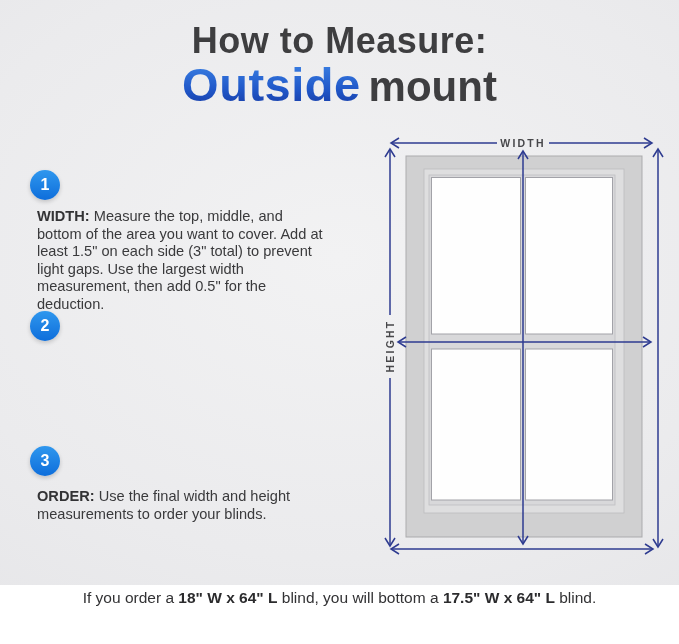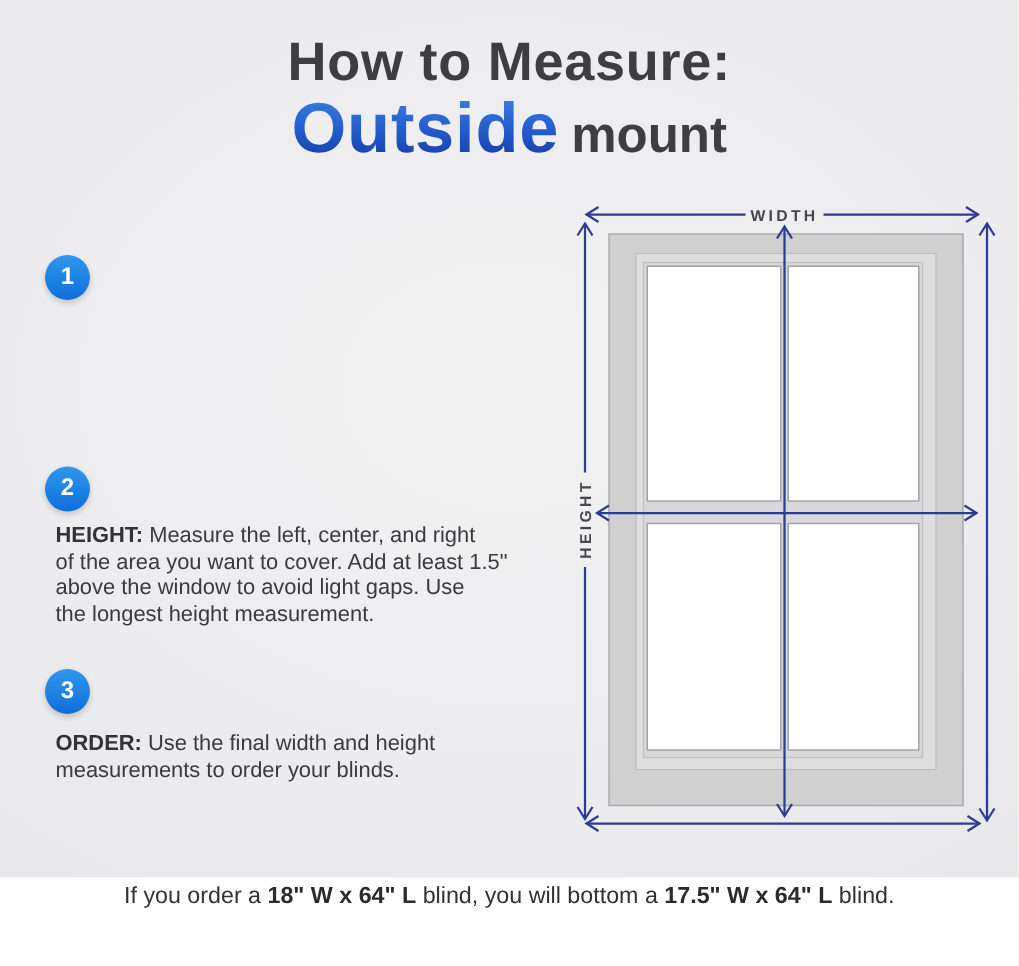--- a/index.html
+++ b/index.html
@@ -40,21 +40,21 @@
   }
   @supports ((-webkit-background-clip: text) or (background-clip: text)) {
     .title-highlight {
       background: linear-gradient(180deg, #3f87e8 0%, #2057c8 60%, #16379f 100%);
       -webkit-background-clip: text;
       background-clip: text;
       color: transparent;
     }
   }
   .title-suffix {
-    font-size: 34px;
+    font-size: 42px;
     font-weight: 700;
     color: #3e3e40;
     margin-left: 8px;
   }
 
   
   .step { position: absolute; left: 30px; width: 352px; }
   .step-1 { top: 170px; }
   .step-2 { top: 311px; }
   .step-3 { top: 446px; }
@@ -128,28 +128,30 @@
 
 <div class="canvas">
 
   <div class="header">
     <div class="title-line1">How to Measure:</div>
     <div class="title-line2"><span class="title-highlight">Outside</span><span class="title-suffix">mount</span></div>
   </div>
 
   <div class="step step-1">
     <div class="step-badge">1</div>
+    <p class="step-text"><span class="step-label">WIDTH:</span> <span>Measure the top, middle, and
+bottom of the area you want to cover. Add at
+least 1.5" on each side (3" total) to prevent
+light gaps. Use the largest width
+measurement, then add 0.5" for the
+deduction.</span></p>
   </div>
 
   <div class="step step-2">
     <div class="step-badge">2</div>
-    <p class="step-text"><span class="step-label">HEIGHT:</span> <span>Measure the left, center, and right
-of the area you want to cover. Add at least 1.5"
-above the window to avoid light gaps. Use
-the longest height measurement.</span></p>
   </div>
 
   <div class="step step-3">
     <div class="step-badge">3</div>
     <p class="step-text"><span class="step-label">ORDER:</span> <span>Use the final width and height
 measurements to order your blinds.</span></p>
   </div>
 
   <svg class="diagram" viewBox="378 128 300 434">
 

